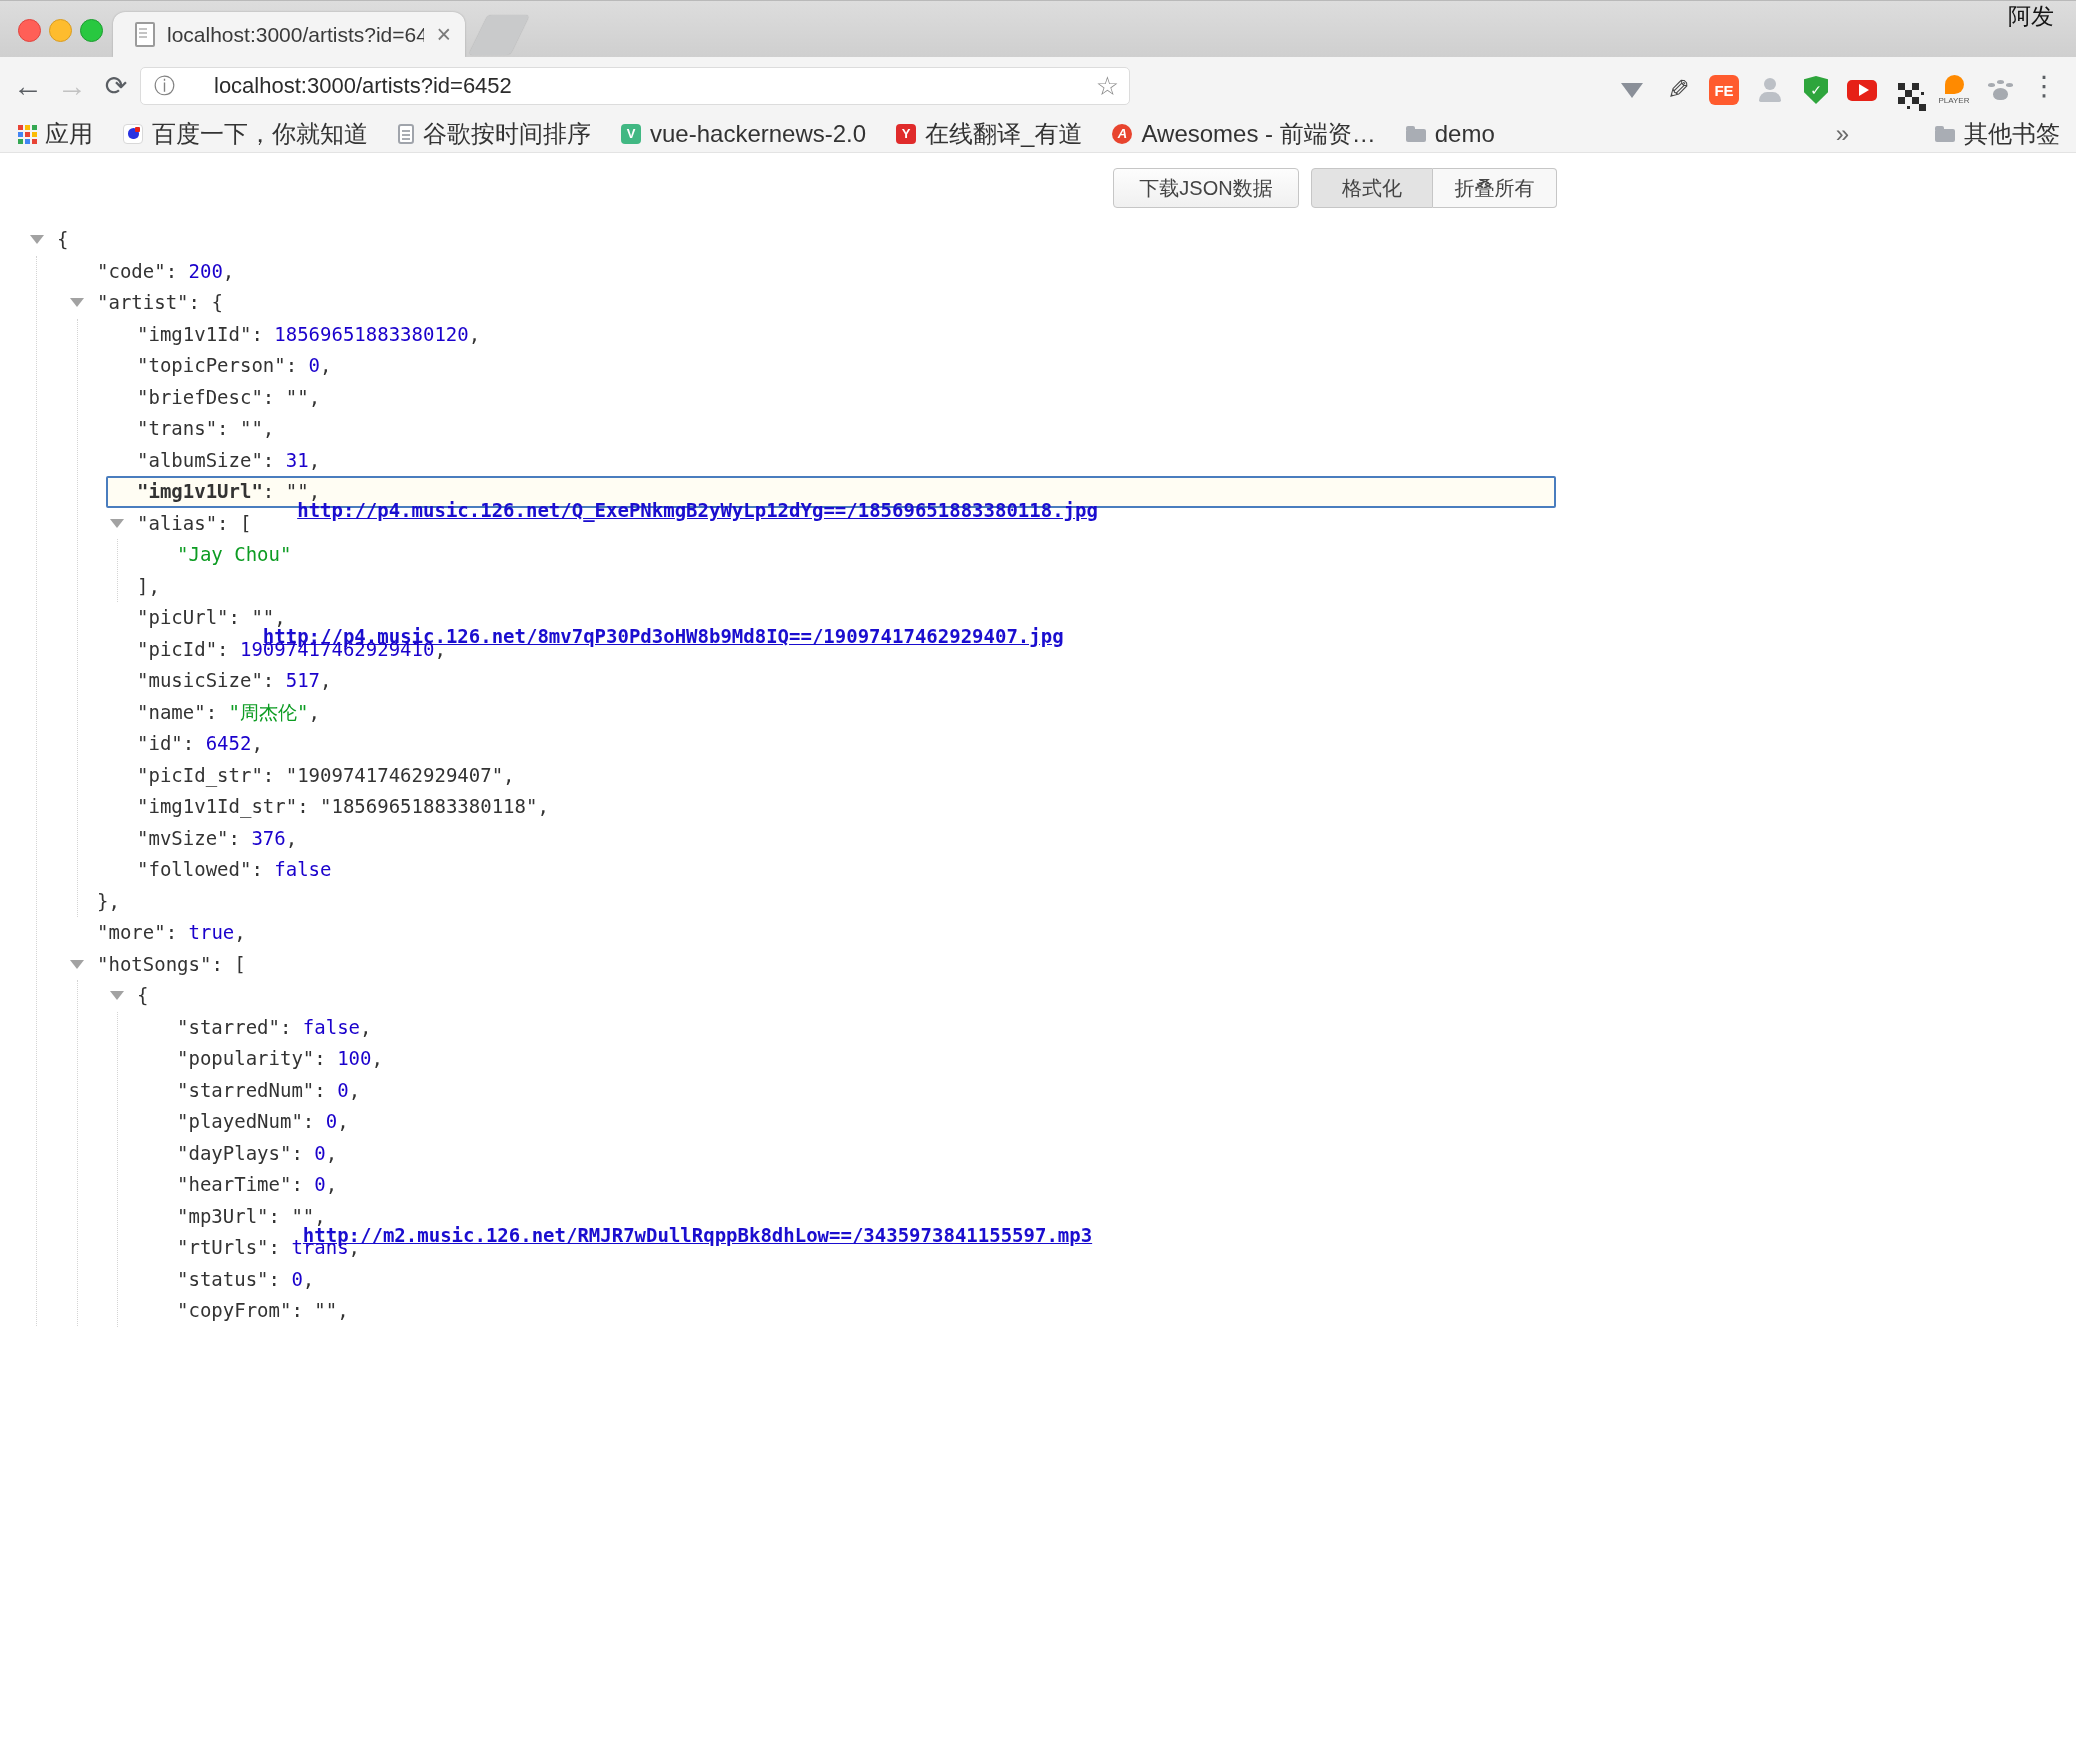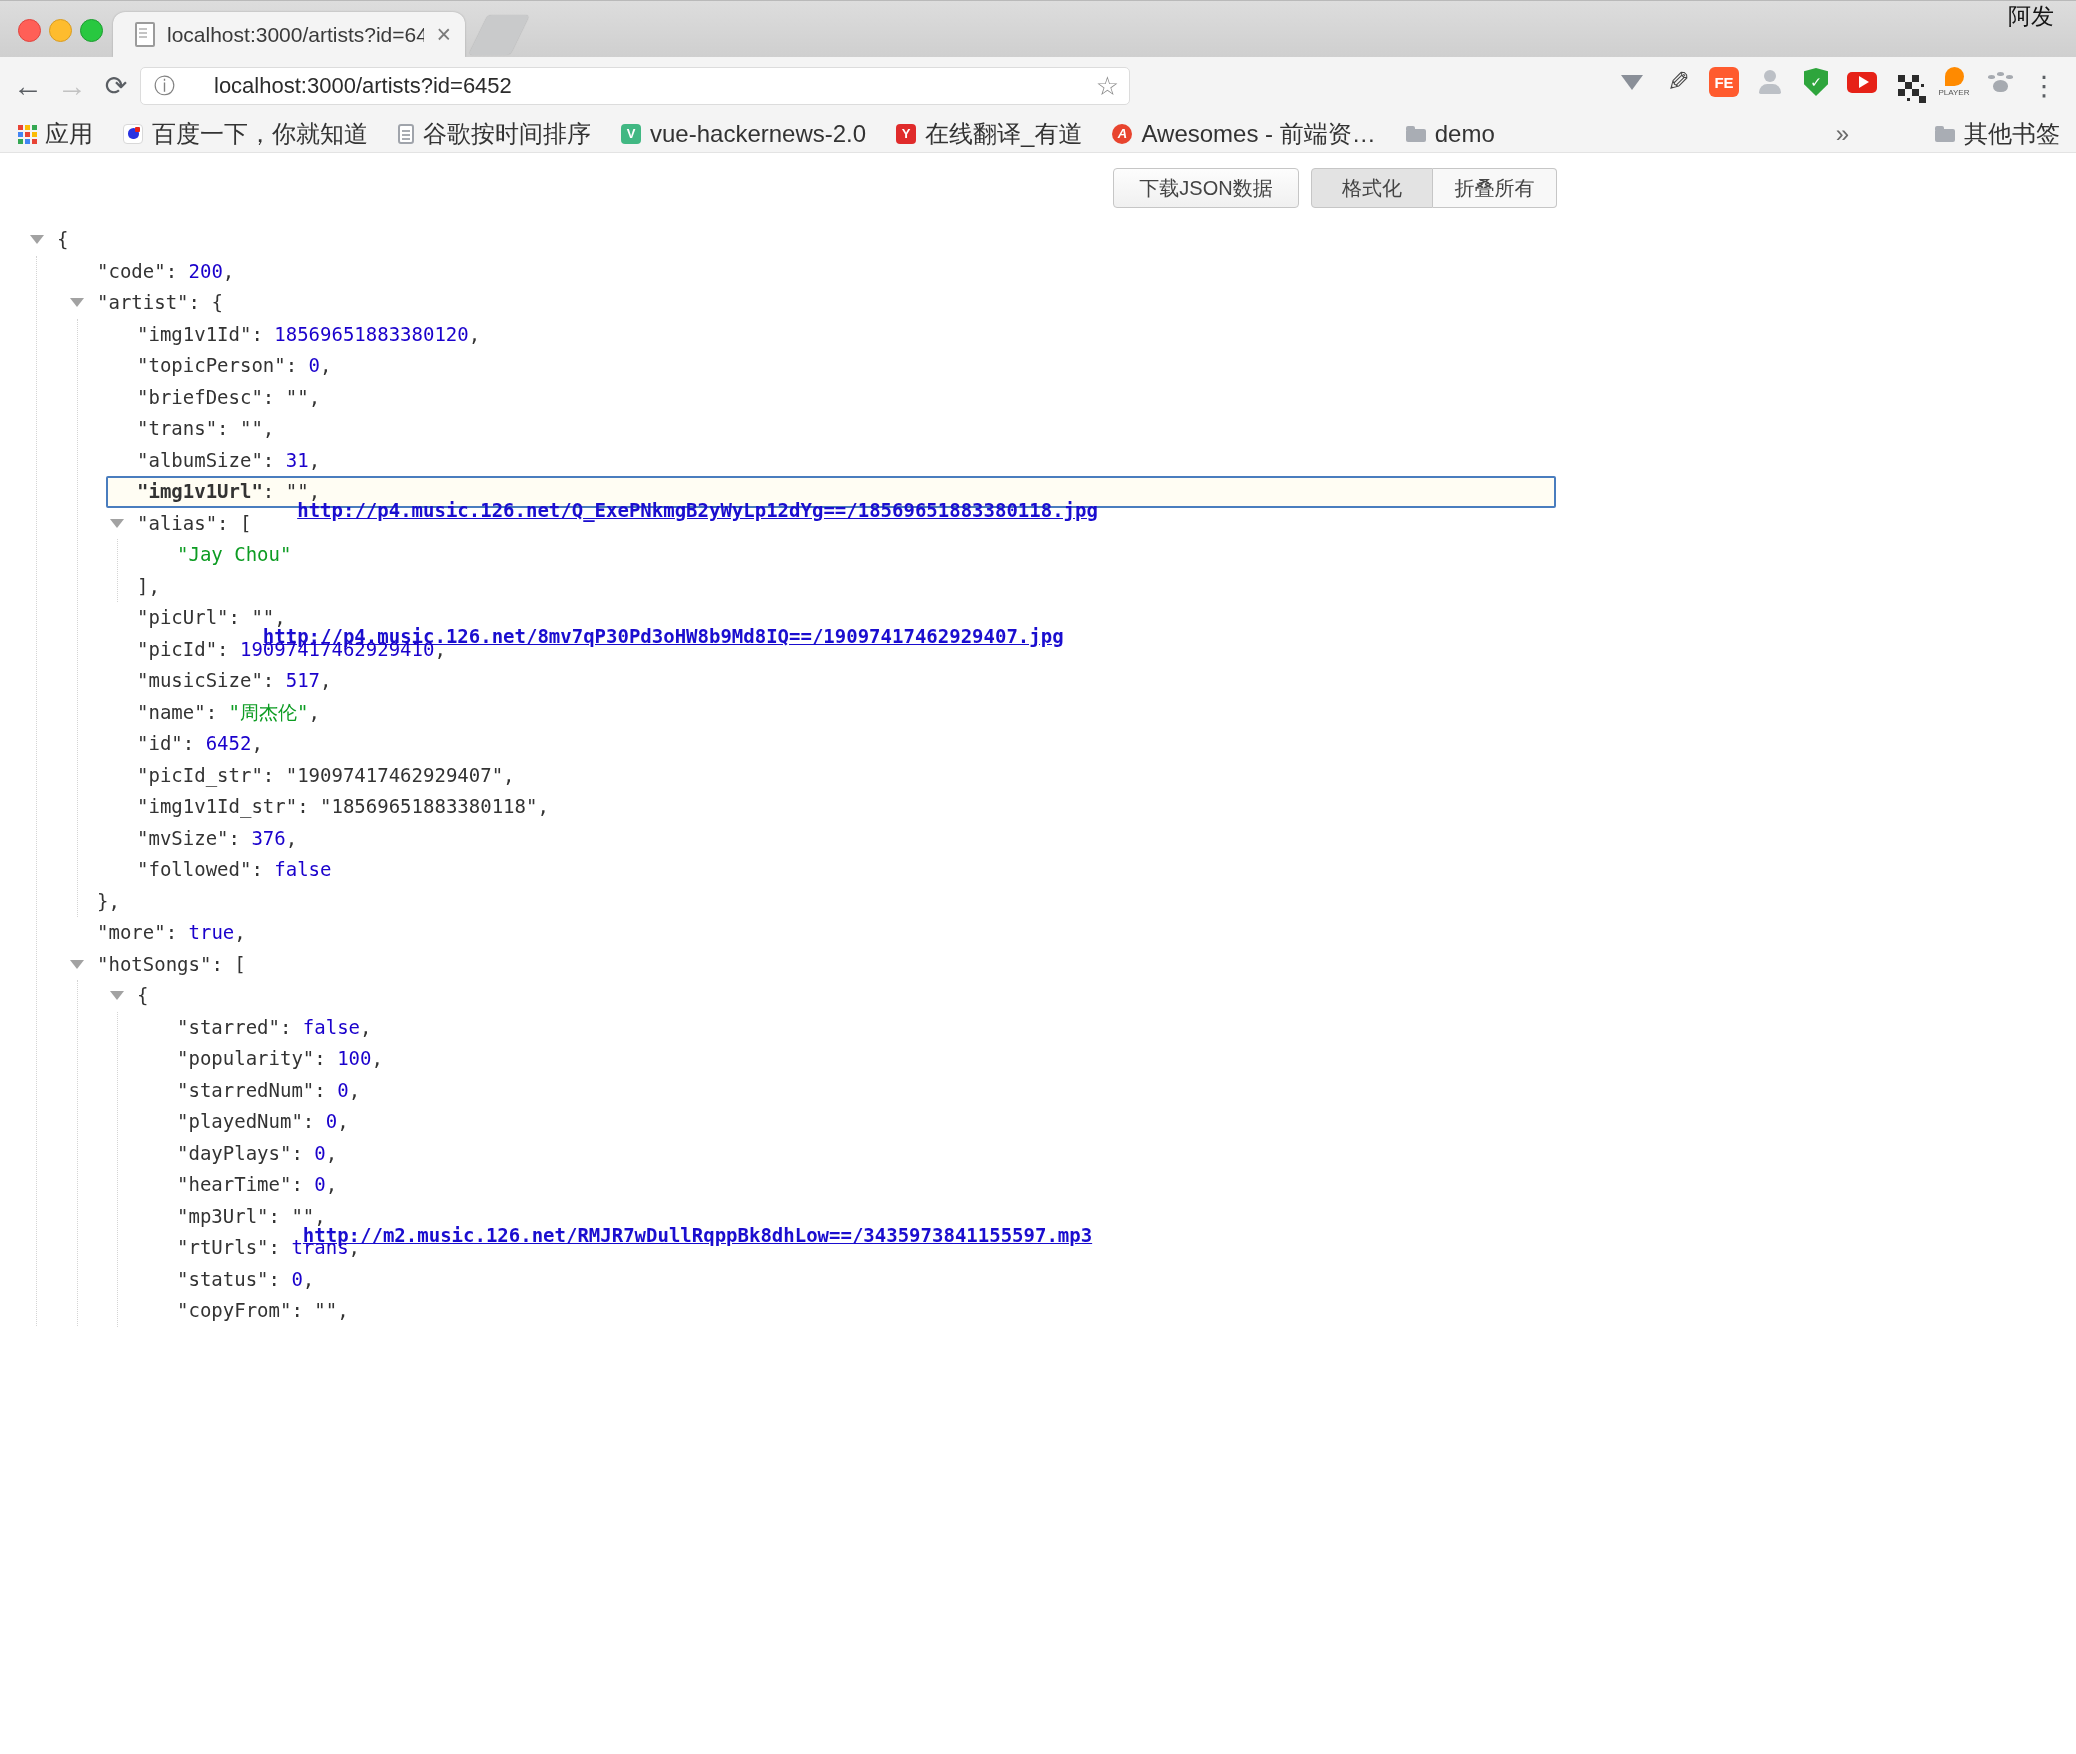--- a/index.html
+++ b/index.html
@@ -29,21 +29,21 @@
   .nav-ic{position:absolute;top:0;height:58px;width:44px;display:flex;align-items:center;justify-content:center;
           font-size:30px;color:#5a5e63;}
   .nav-back{left:6px;}
   .nav-fwd{left:50px;color:#c2c2c2;}
   .nav-reload{left:94px;font-size:27px;}
   .urlbar{position:absolute;left:140px;top:10px;width:990px;height:38px;background:#fff;
           border:1px solid #dcdcdc;border-radius:5px;box-sizing:border-box;display:flex;align-items:center;}
   .info-ic{margin:0 11px 0 13px;color:#828282;font-size:21px;}
   .url-text{font-size:22px;color:#2b2b2b;white-space:nowrap;margin-left:28px;}
   .star-ic{position:absolute;right:10px;top:3px;color:#8a8a8a;font-size:26px;}
-  .extbar{position:absolute;right:58px;top:0;height:58px;display:flex;align-items:flex-start;gap:10px;}
+  .extbar{position:absolute;right:58px;top:0;height:58px;display:flex;align-items:flex-end;gap:10px;}
   .ext{position:relative;width:36px;height:50px;display:flex;flex-direction:column;align-items:center;justify-content:center;}
   .gray-chevron-icon::before{content:"";border-left:11px solid transparent;border-right:11px solid transparent;border-top:15px solid #8a8f98;}
   .translate-pen-icon::before{content:"✎";font-size:27px;color:#474747;transform:scaleX(-1);}
   .fehelper-icon .ext-label{width:30px;height:30px;background:#ff5b2e;border-radius:6px;color:#fff;
         font-weight:bold;font-size:15px;display:flex;align-items:center;justify-content:center;}
   .profile-gray-icon::before{content:"";width:12px;height:12px;border-radius:50%;background:#bcc0c6;}
   .profile-gray-icon::after{content:"";width:22px;height:10px;border-radius:10px 10px 2px 2px;background:#bcc0c6;margin-top:2px;}
   .shield-icon::before{content:"✓";display:flex;align-items:center;justify-content:center;width:24px;height:28px;
         background:#2ea53c;color:#fff;font-size:14px;
         clip-path:polygon(50% 0,100% 12%,100% 58%,50% 100%,0 58%,0 12%);}

